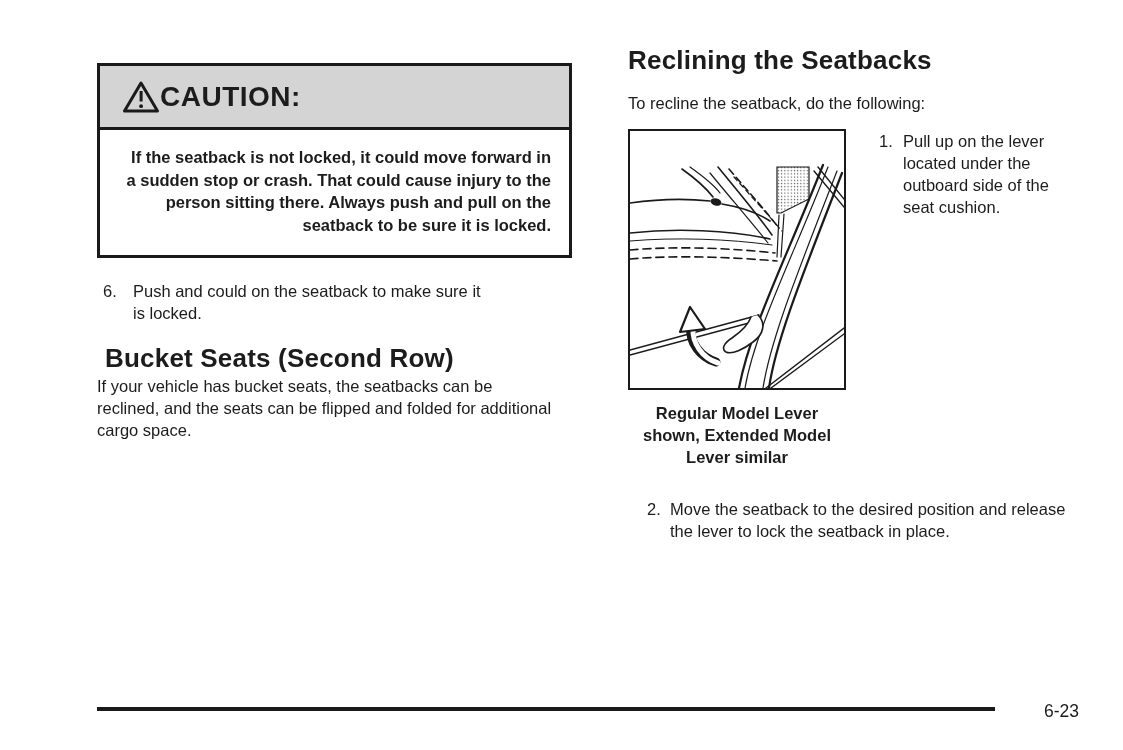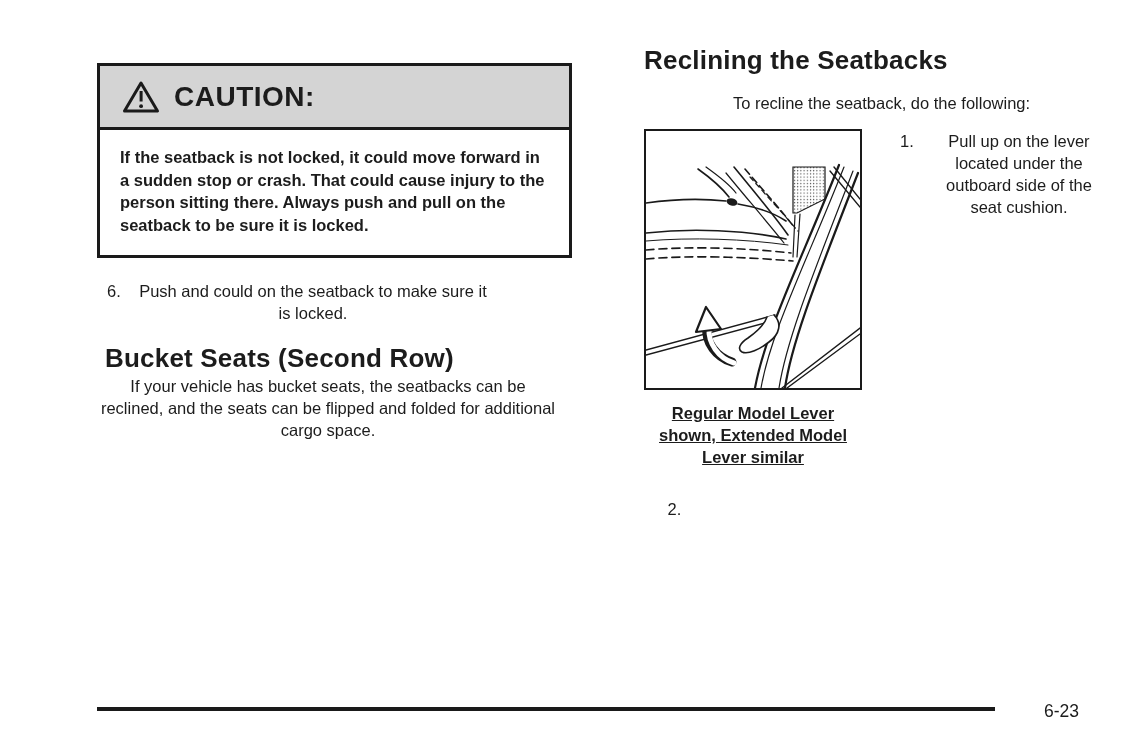--- a/index.html
+++ b/index.html
@@ -17,74 +17,74 @@
   .col-left { position: absolute; left: 97px; top: 63px; width: 475px; }
 
   .caution-box { border: 3px solid #1a1a1a; background: #ffffff; }
   .caution-header {
     background: #d4d4d4;
     border-bottom: 3px solid #1a1a1a;
     height: 61px;
     display: flex;
     align-items: center;
     padding-left: 22px;
-    gap: 14px;
+    gap: 0;
   }
   .caution-title { font-size: 28px; font-weight: bold; letter-spacing: 0.5px; }
   .warn-icon { display: inline-flex; }
   .caution-body {
     padding: 16px 18px 19px 20px;
     font-weight: bold;
     font-size: 16.5px;
     line-height: 22.5px;
+    text-align: right;
   }
 
   .step { display: flex; }
   .step-num { flex: 0 0 auto; }
-  .step, .intro, .body-par { font-size: 16.5px; line-height: 22px; text-align: center; }
+  .step, .intro, .body-par { font-size: 16.5px; line-height: 22px; }
 
   .step6 { margin: 22px 0 0 6px; }
   .step6 .step-num { width: 22px; margin-right: 8px; }
   .step6 .step-text { width: 360px; }
 
   h2 {
     font-size: 26px;
     font-weight: bold;
     margin: 20px 0 0 8px;
     line-height: 1.1;
     letter-spacing: 0.2px;
   }
   .col-left .body-par { margin: 2px 0 0 0; width: 462px; }
 
   
-  .col-right { position: absolute; left: 644px; top: 46px; width: 475px; }
+  .col-right { position: absolute; left: 628px; top: 46px; width: 475px; }
   .col-right h2 { margin: 0; }
   .intro { margin: 17px 0 0 0; }
 
   .fig-row { display: flex; margin-top: 15px; }
   .figure-box {
     margin: 0;
     width: 214px;
     height: 257px;
     border: 2px solid #1a1a1a;
     background: #ffffff;
     flex: 0 0 auto;
   }
   .step1 { margin-left: 33px; margin-top: 1px; }
   .step1 .step-num { width: 24px; }
-  .step1 .step-text { width: 176px; margin-left: 12px; }
+  .step1 .step-text { width: 176px; }
 
   .fig-caption {
     width: 218px;
     margin-top: 12px;
     text-align: center;
     font-weight: bold;
     font-size: 16.5px;
     line-height: 22px;
-    text-decoration: underline;
   }
 
   .step2 { margin-top: 30px; margin-left: 19px; }
   .step2 .step-num { width: 23px; }
   .step2 .step-text { width: 402px; }
 
   
   .footer-rule {
     position: absolute;
     left: 97px;
@@ -190,19 +190,20 @@
       <div class="step step1">
         <span class="step-num">1.</span>
         <span class="step-text">Pull up on the lever located under the outboard side of the seat cushion.</span>
       </div>
     </div>
 
     <div class="fig-caption">Regular Model Lever shown, Extended Model Lever similar</div>
 
     <div class="step step2">
       <span class="step-num">2.</span>
+      <span class="step-text">Move the seatback to the desired position and release the lever to lock the seatback in place.</span>
     </div>
   </div>
 
   <div class="footer-rule"></div>
   <div class="page-number">6-23</div>
 
 </div>
 
 </body></html>

